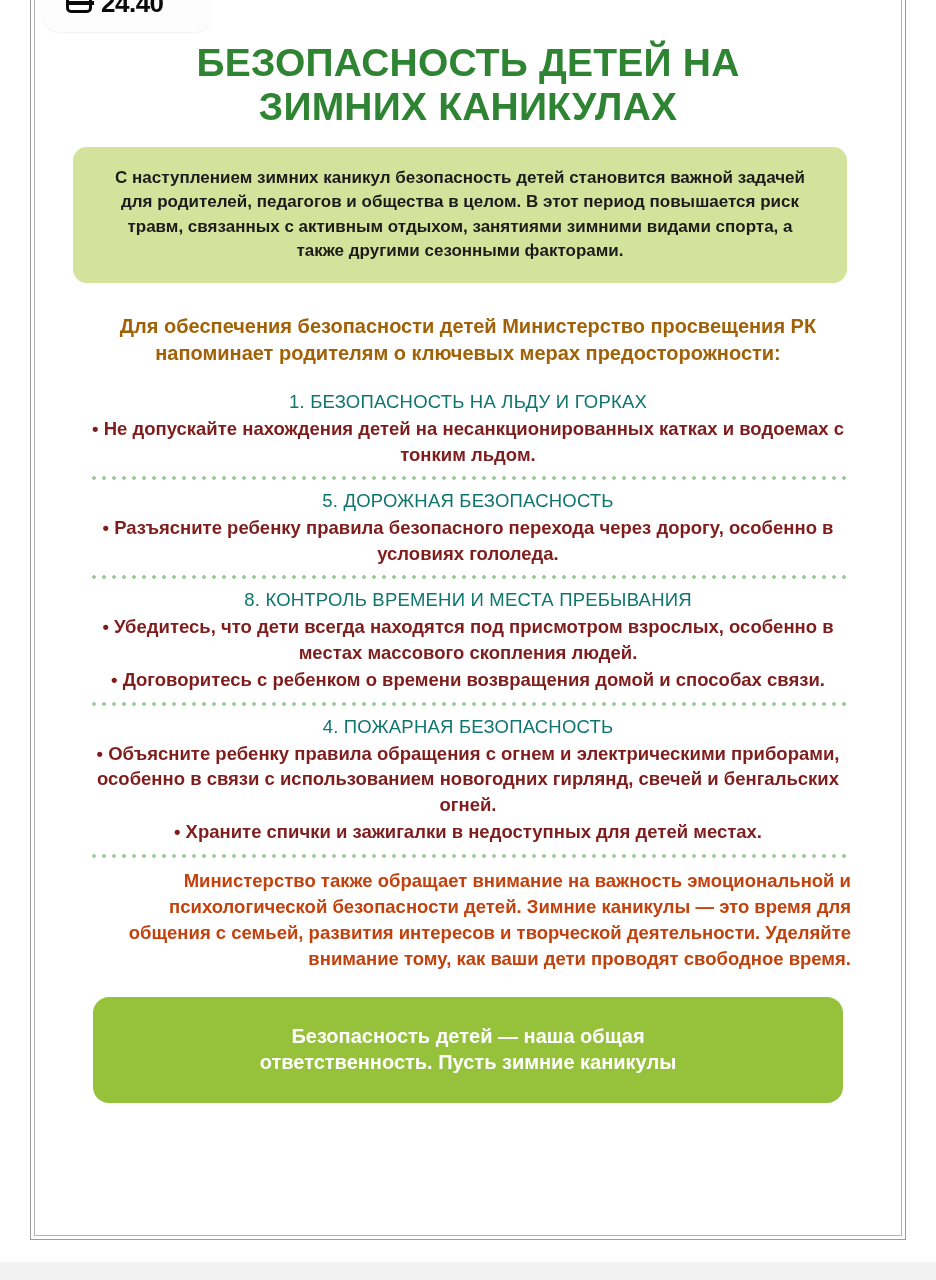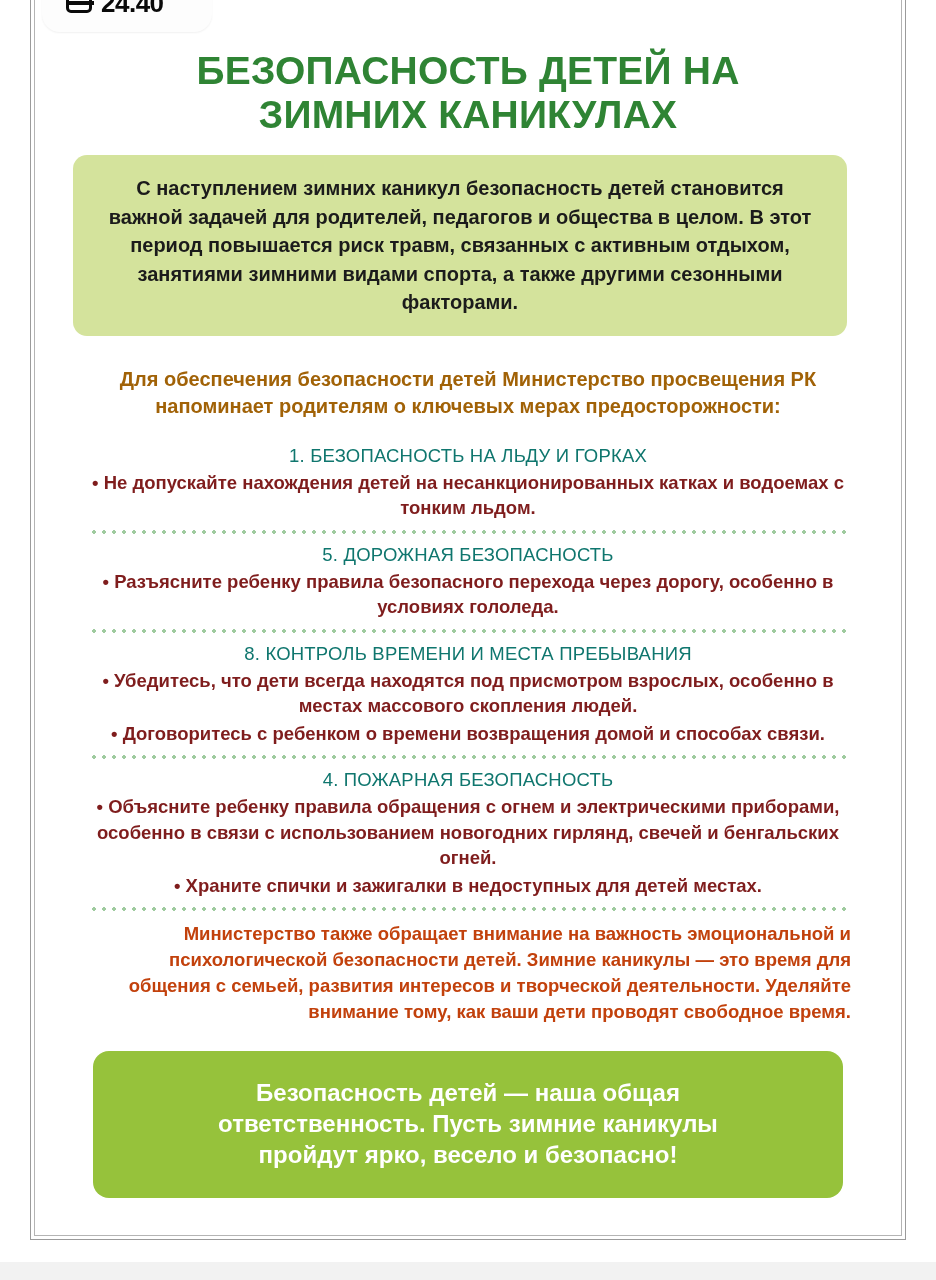--- a/index.html
+++ b/index.html
@@ -74,21 +74,21 @@
     border:1px solid #b4b4b4;
     background:#ffffff;
     position:relative;
     overflow:hidden;
   }
 
   #doc-body {
     position:absolute;
     left:0; top:0;
     width:100%;
-    padding:8px 26px;
+    padding:0 26px;
   }
 
   
   .doc-title {
     margin-top:42px;
     text-align:center;
     color:#2f8434;
     font-size:39px;
     font-weight:bold;
     line-height:1.12;
@@ -97,21 +97,21 @@
   .doc-title .tl { display:block; }
 
   
   .intro-box {
     margin:19px 28px 0 12px;
     background:#d4e39c;
     border-radius:14px;
     padding:19px 30px 20px 30px;
     text-align:center;
     color:#1b1b1b;
-    font-size:20px;
+    font-size:17px;
     font-weight:bold;
     line-height:1.42;
   }
 
   
   .subtitle {
     margin:30px 46px 0 46px;
     text-align:center;
     color:#a16207;
     font-size:20px;
@@ -160,21 +160,21 @@
   }
 
   
   .cta-banner {
     margin:26px 32px 0 32px;
     background:#96c23b;
     border-radius:16px;
     padding:26px 24px 28px 24px;
     text-align:center;
     color:#ffffff;
-    font-size:24px;
+    font-size:20px;
     font-weight:bold;
     line-height:1.3;
   }
 
   .nowrap-line { display:block; }
 </style>
 </head>
 <body>
 
 <div id="screen">
@@ -224,21 +224,20 @@
           </div>
           <div class="dotted-sep"></div>
 
         </div>
 
         <div class="outro">Министерство также обращает внимание на важность эмоциональной и психологической безопасности детей. Зимние каникулы — это время для общения с семьей, развития интересов и творческой деятельности. Уделяйте внимание тому, как ваши дети проводят свободное время.</div>
 
         <div class="cta-banner">
           <span class="nowrap-line">Безопасность детей — наша общая</span>
           <span class="nowrap-line">ответственность. Пусть зимние каникулы</span>
-          <span class="nowrap-line">пройдут ярко, весело и безопасно!</span>
         </div>
 
       </div>
     </div>
   </div>
 
   <div id="top-clip-card">
     <div class="clip-row">
       <span class="clip-icon"></span>
       <span class="clip-text">24.40</span>

